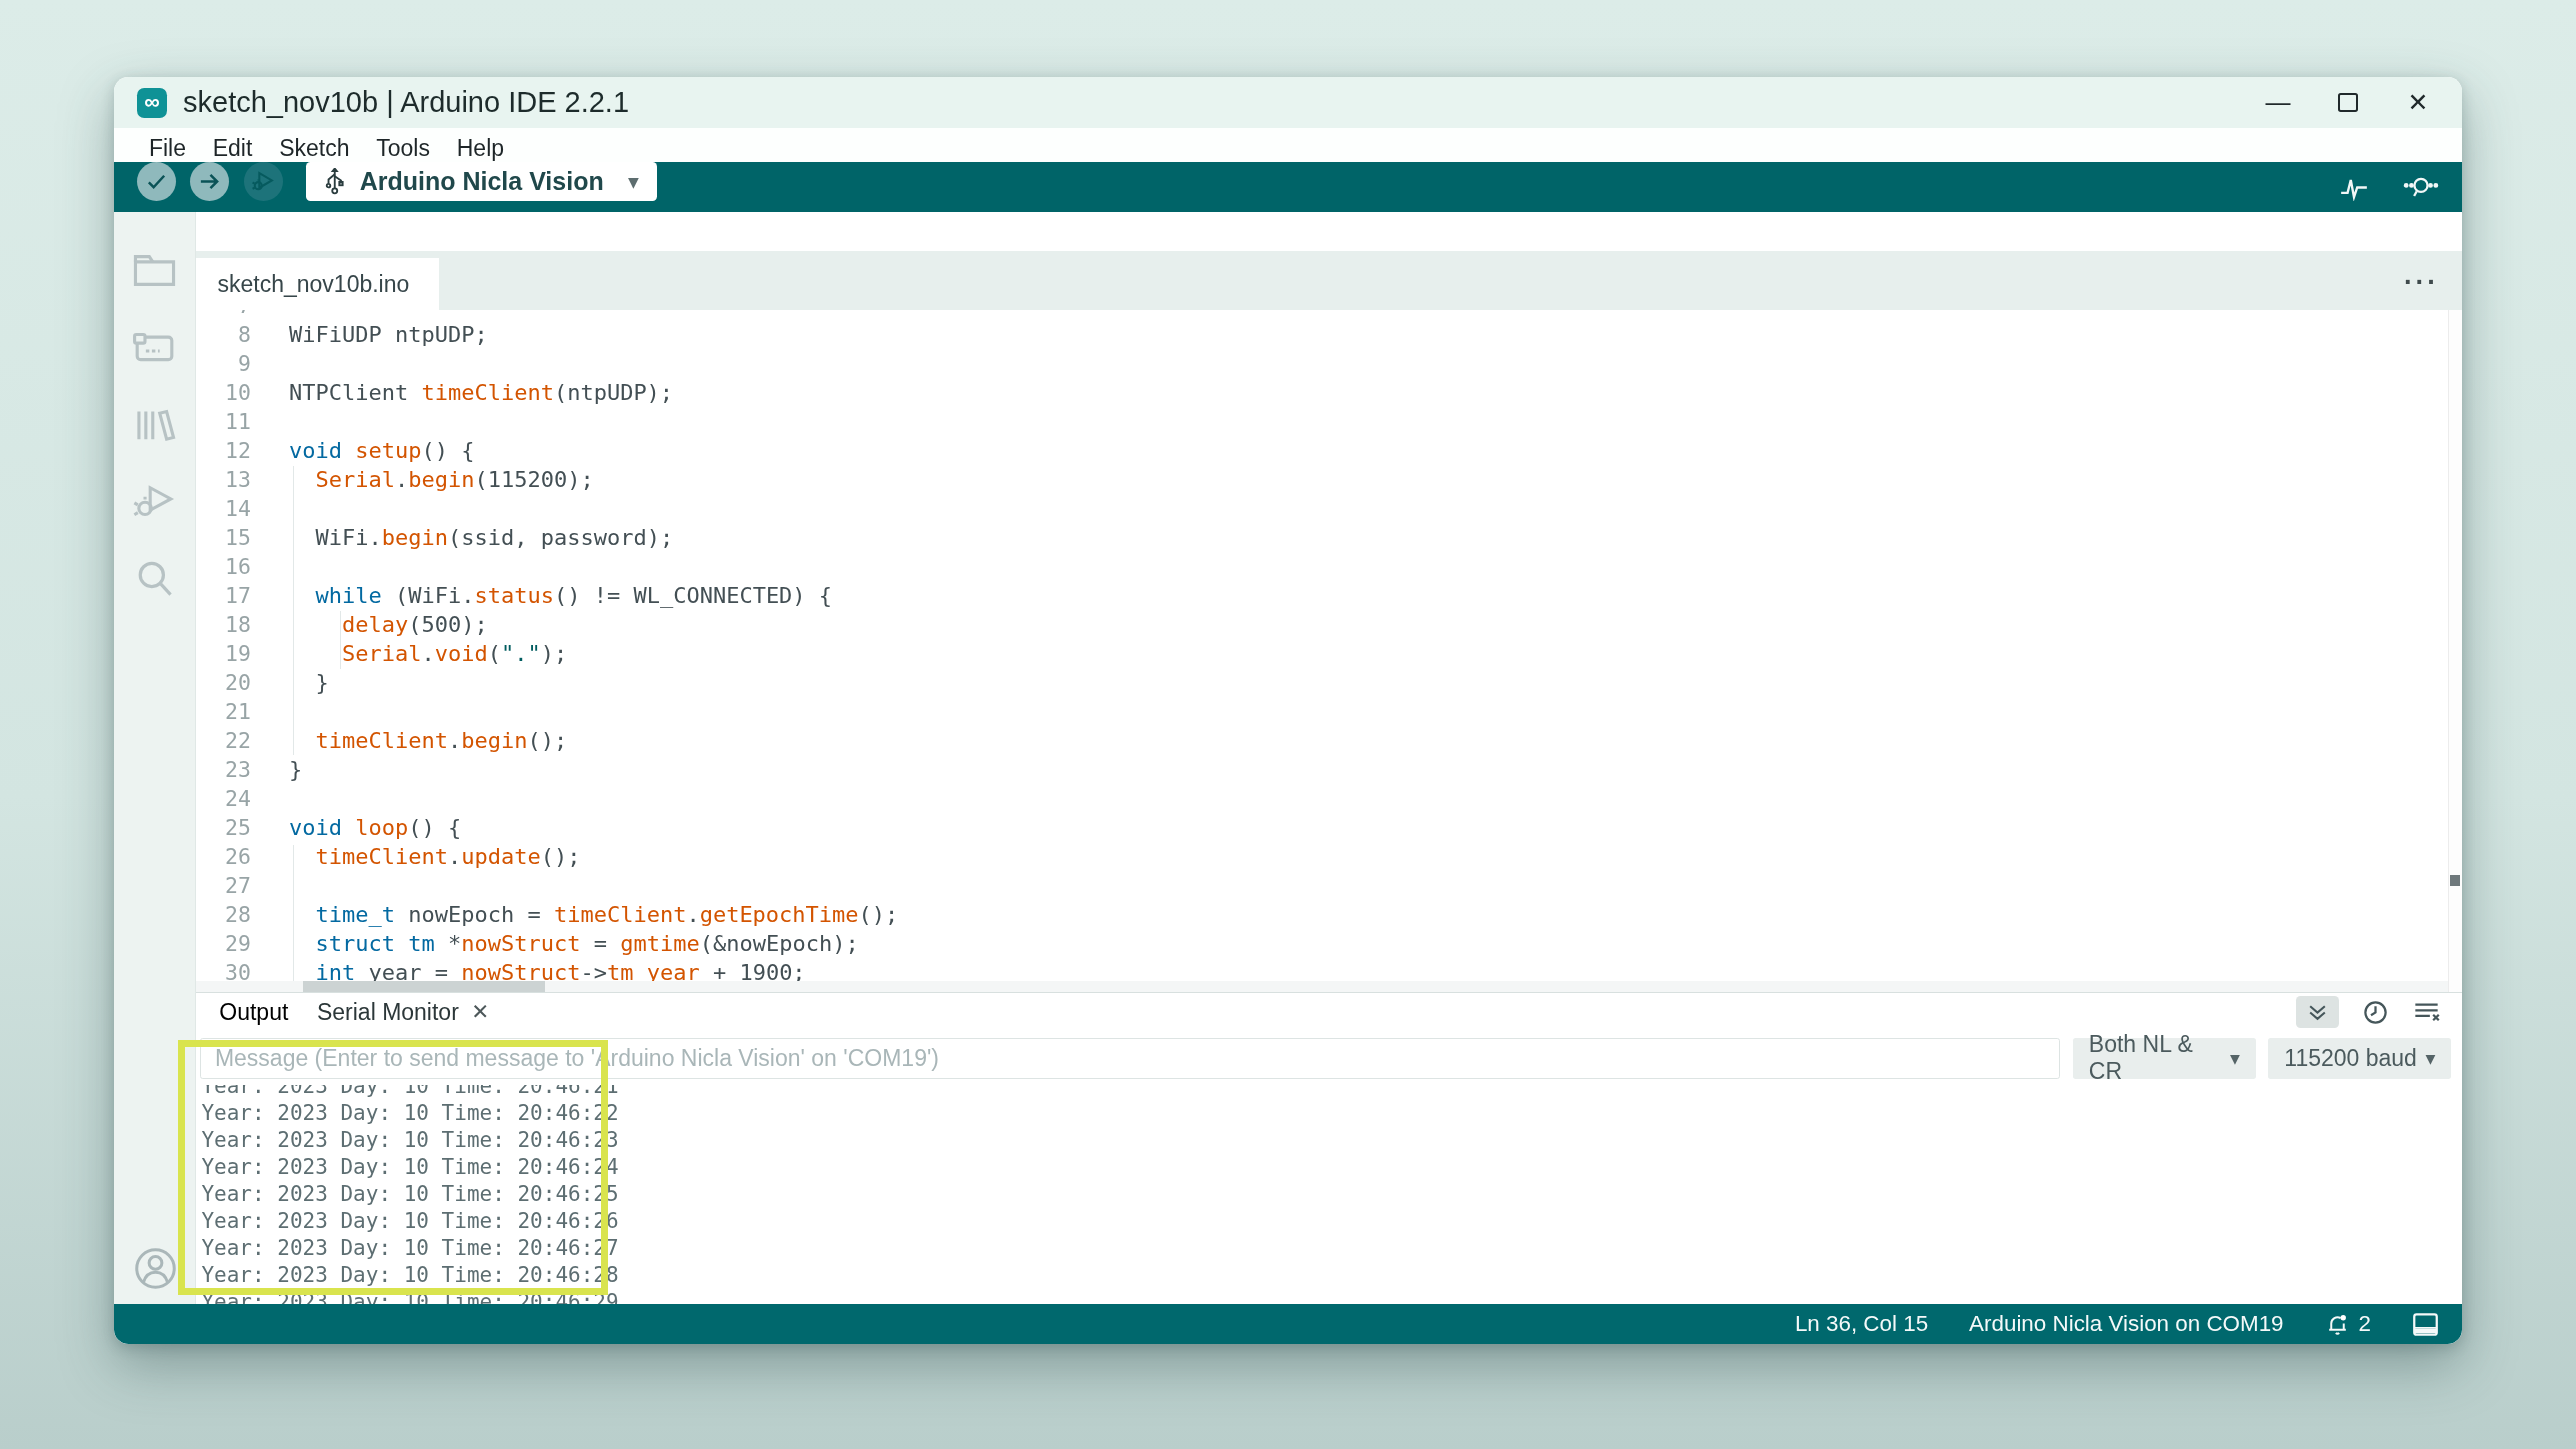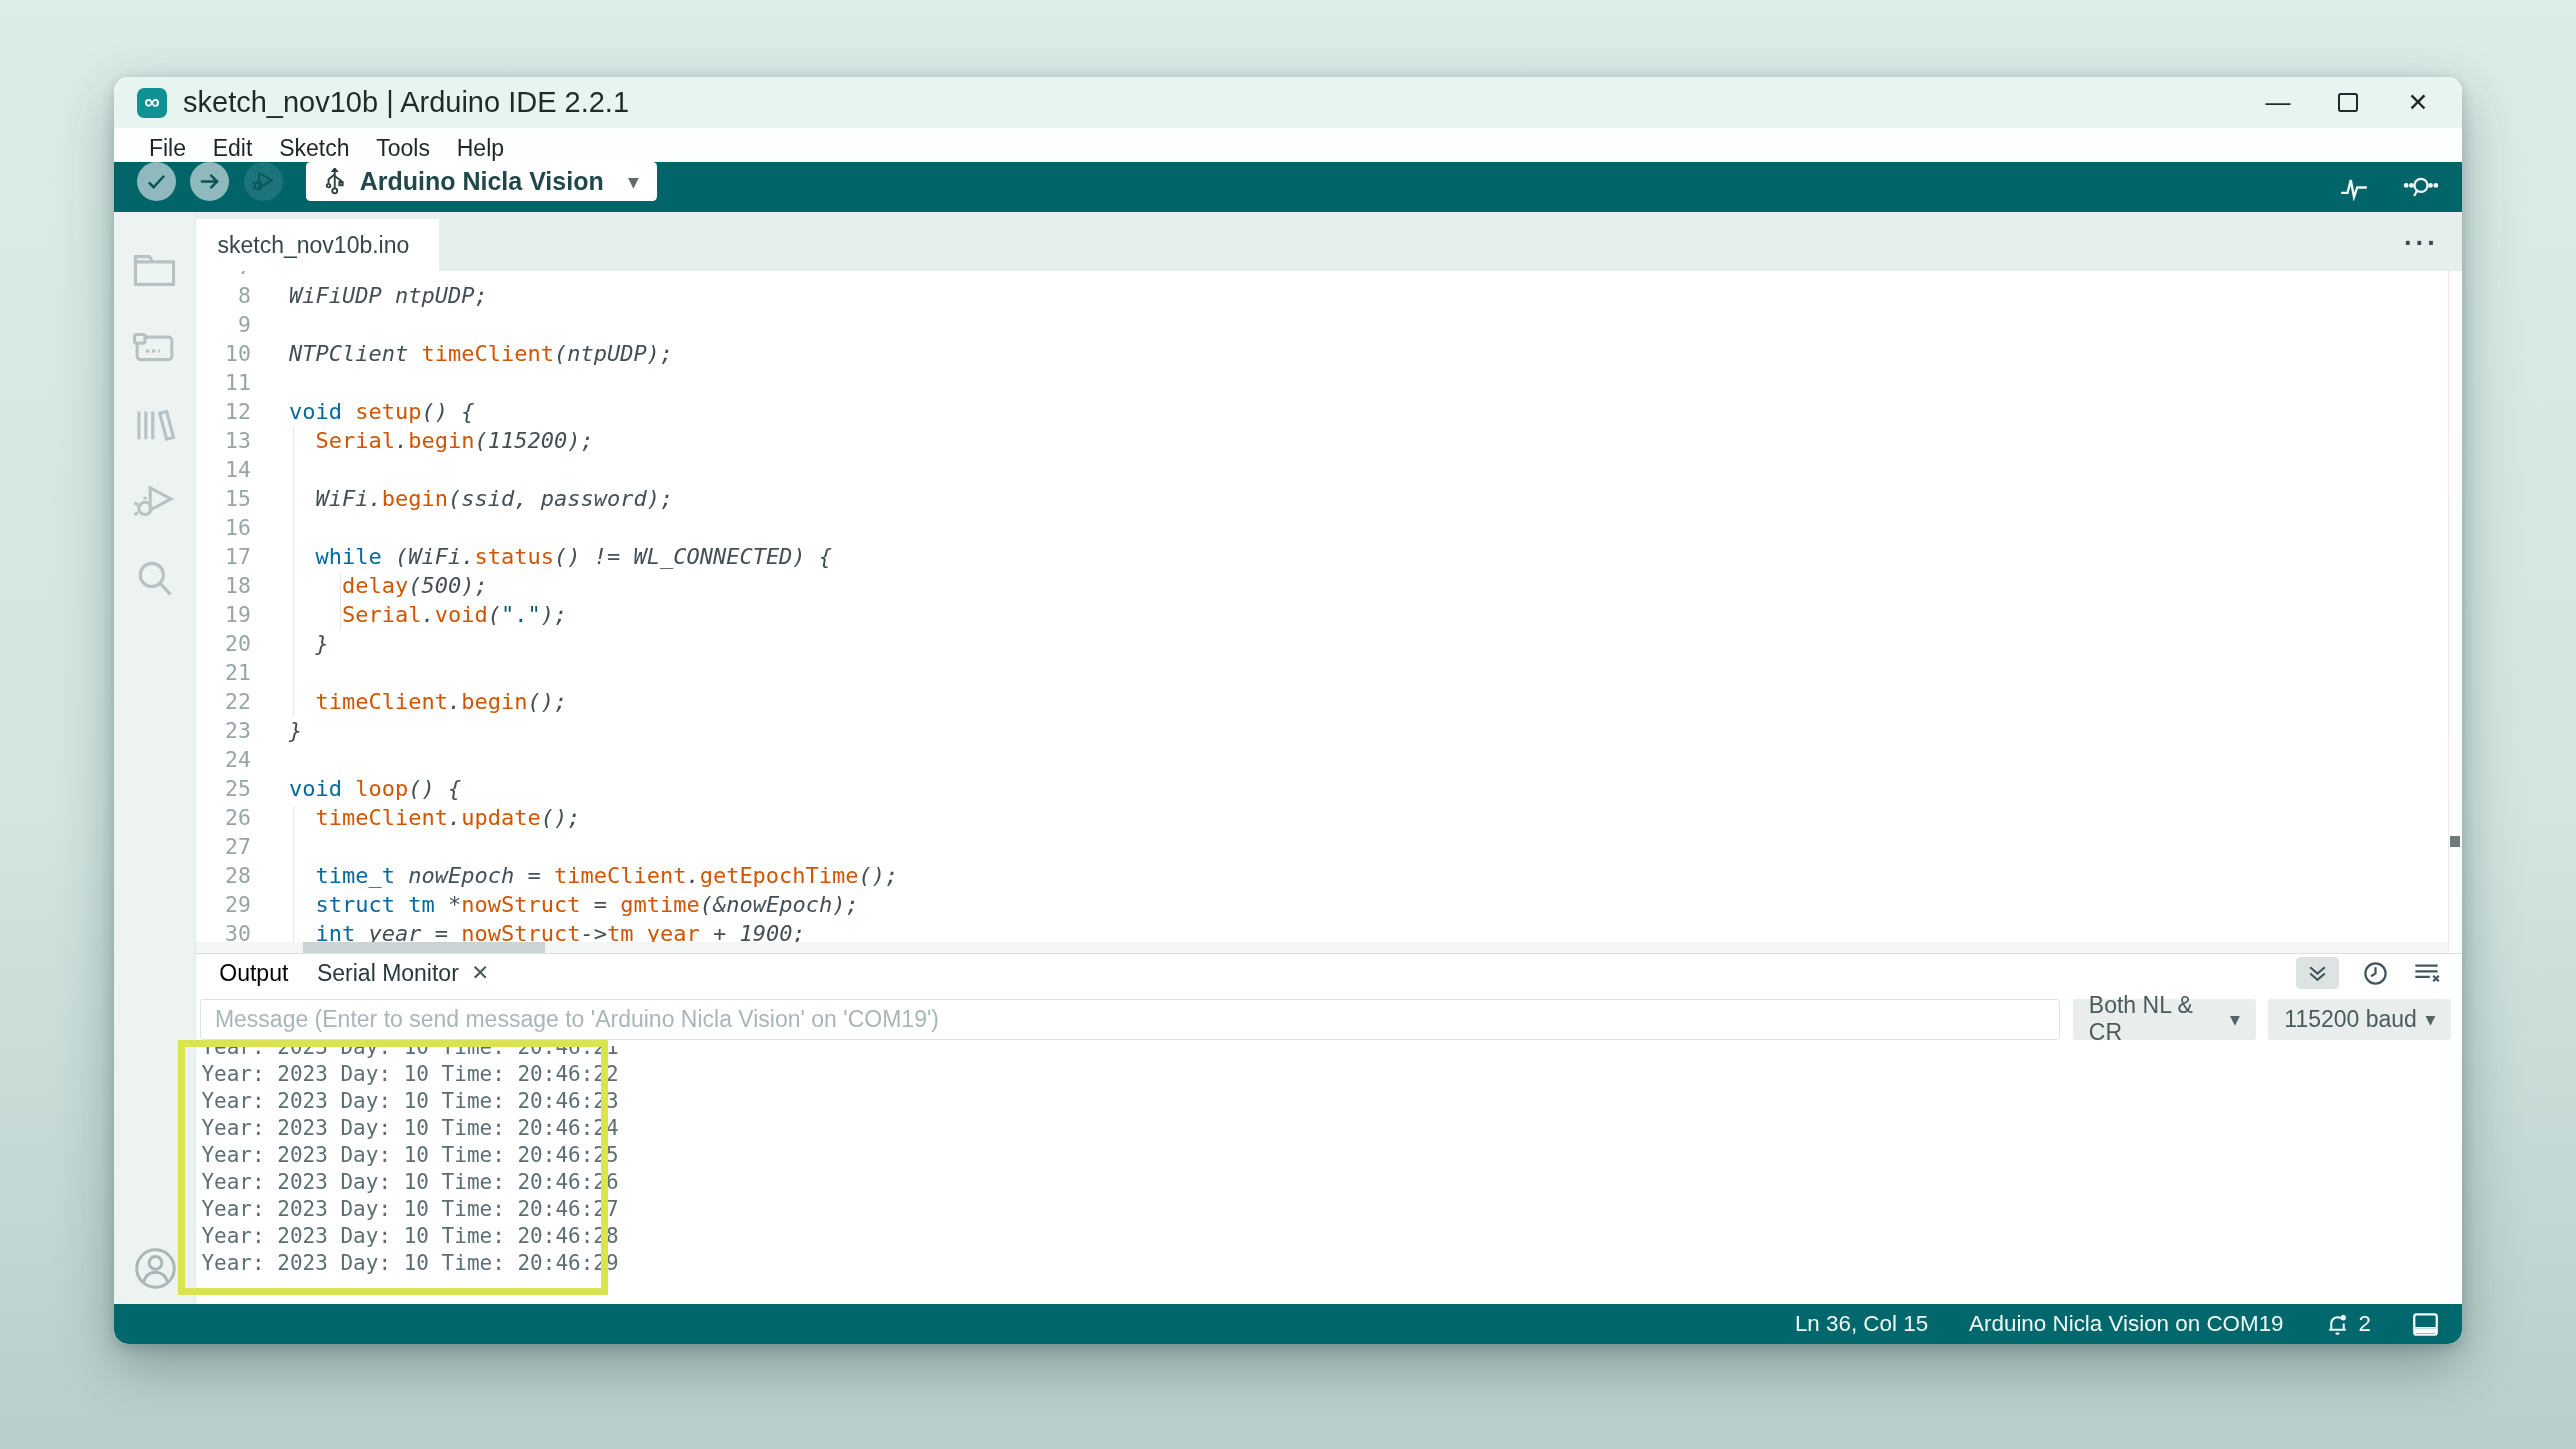--- a/index.html
+++ b/index.html
@@ -35,36 +35,36 @@
   .tb-right { margin-left:auto; display:flex; align-items:center; gap:34px; color:#f2f7f7; }
   .tb-right .ticon { display:flex; }
 
   
   .main-row { flex:1 1 auto; display:flex; min-height:0; }
 
   .sidebar { width:82px; background:#edf3f1; border-right:0.9px solid #e0e8e6; display:flex; flex-direction:column; align-items:center; padding-top:19.7px; flex:0 0 auto; position:relative; }
   .side-icon { width:82px; height:77px; display:flex; align-items:center; justify-content:center; color:#b7c2c4; }
   .side-avatar { position:absolute; bottom:9px; left:0; width:82px; height:54px; display:flex; align-items:center; justify-content:center; color:#aab7b9; }
 
-  .editor-col { flex:1 1 auto; display:flex; flex-direction:column; min-width:0; }
+  .editor-col { flex:1 1 auto; display:flex; flex-direction:column; min-width:0;margin-top:39px; }
 
   
   .tabbar { height:59px; background:#e7efed; display:flex; align-items:flex-end; position:relative; flex:0 0 auto; }
   .tab { height:52px; background:#ffffff; display:flex; align-items:center; padding:0 30px 0 21.5px; font-size:23px; color:#37464a; min-width:186px; }
   .tab-more { position:absolute; right:23px; top:16px; color:#3f4a4c; font-size:27px; letter-spacing:2.7px; font-weight:bold; }
 
   
   .editor { position:relative; height:682px; background:#ffffff; overflow:hidden; flex:0 0 auto; }
   .code-lines { position:absolute; left:0; top:-19px; right:18px; }
   .code-row { height:29px; display:flex; align-items:center; white-space:pre; }
   .ln { width:55px; text-align:right; font-family:"DejaVu Sans Mono", monospace; font-size:21.5px; color:#98a4a6; flex:0 0 auto; }
   .code { margin-left:38px; font-family:"DejaVu Sans Mono", monospace; font-size:22px; }
   .tok-k { color:#0369a1; }
   .tok-f { color:#d35400; }
-  .tok-p { color:#434f54;font-style:italic; }
+  .tok-p { color:#434f54; }
   .tok-s { color:#005c5f; }
   .indent-guide { position:absolute; width:1.3px; background:#e2e8e8; }
   .g1 { left:97px; top:156px; height:289px; }
   .g2 { left:144px; top:301px; height:58px; }
   .g3 { left:97px; top:535px; height:147px; }
   .v-scroll { position:absolute; right:0; top:0; width:14.3px; height:100%; border-left:0.9px solid #ececec; background:#fdfdfd; }
   .v-thumb { position:absolute; right:1.8px; top:565px; width:10.7px; height:10.7px; background:#6f797c; }
   .h-scroll { position:absolute; left:0; bottom:0; height:10.7px; right:14.3px; background:#f4f6f6; }
   .h-thumb { position:absolute; left:107px; width:242px; height:10.7px; background:#ccd3d3; }
 

